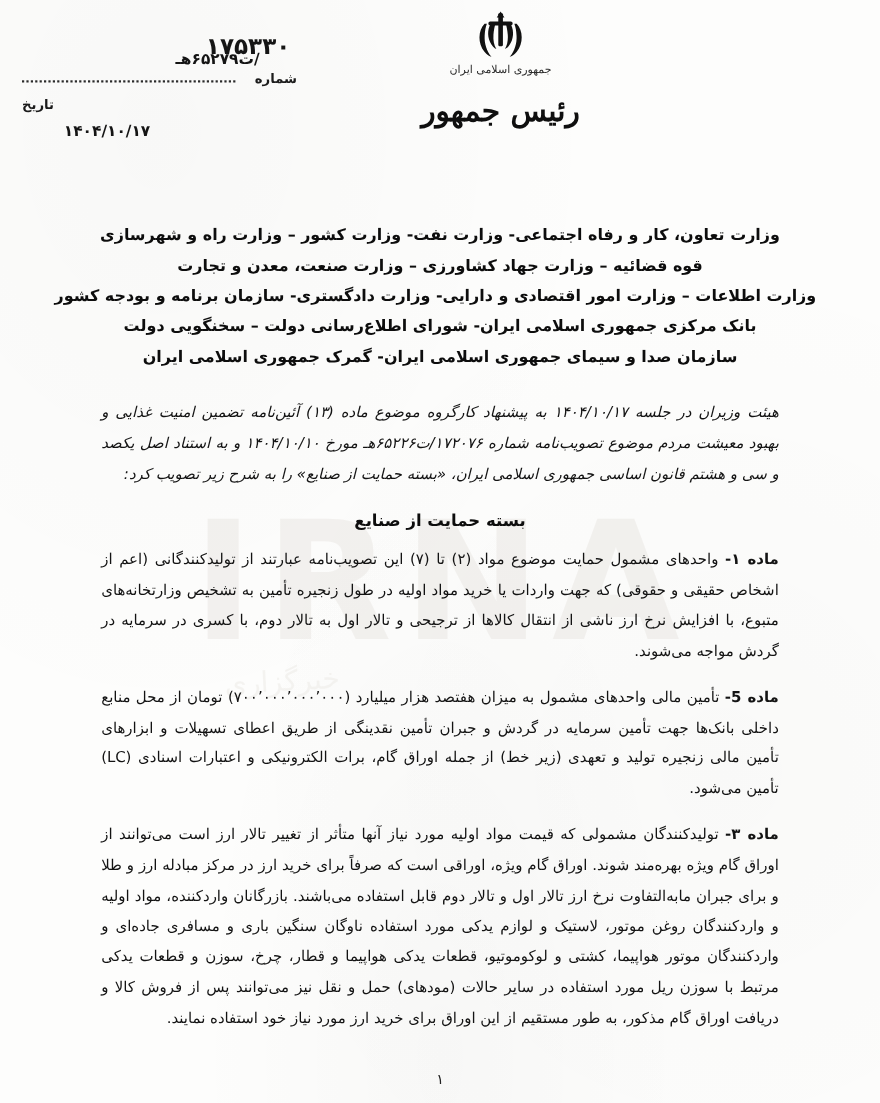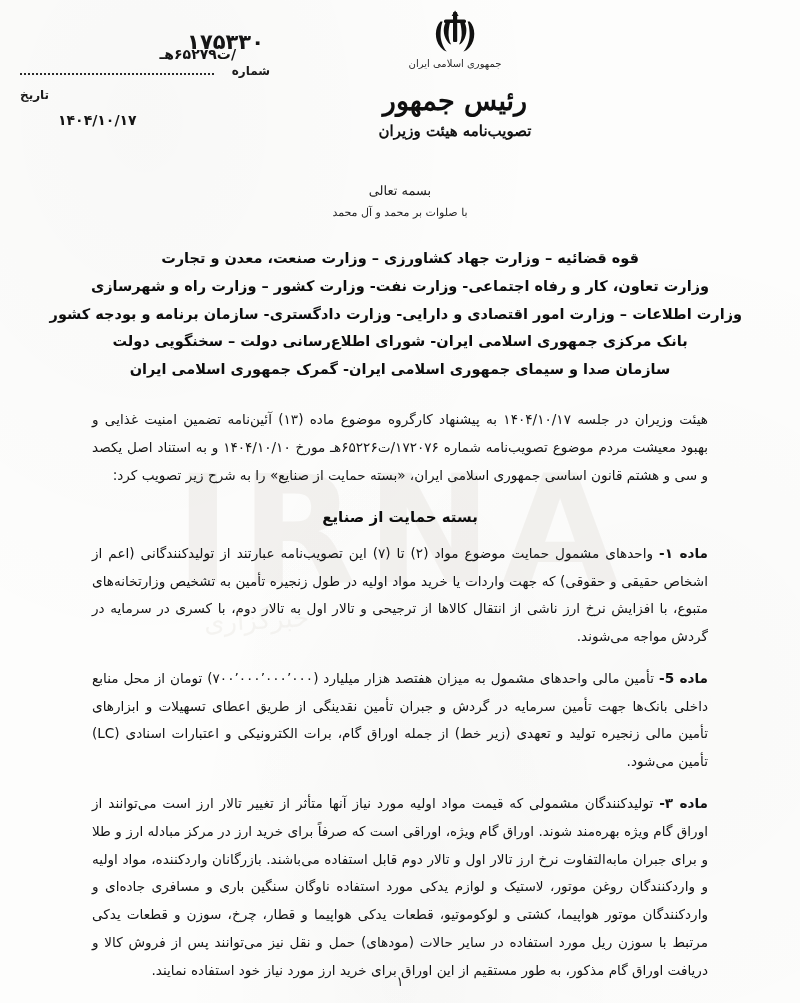--- a/index.html
+++ b/index.html
@@ -200,20 +200,21 @@
   .preamble {
     position: relative;
     z-index: 2;
     margin: 22px 92px 0 92px;
     font-size: 13.6px;
     line-height: 2.05;
     text-align: justify;
     text-align-last: right;
     color: #131313;
     letter-spacing: -0.1px;
+    font-style: italic;
   }
 
   
   .doc-title {
     position: relative;
     z-index: 2;
     text-align: center;
     font-size: 15px;
     font-weight: 700;
     color: #0d0d0d;
@@ -298,32 +299,27 @@
 
           <path d="M9.5 11.5 C3.6 17.5 3.2 29.5 9.4 37 C11.6 39.7 14 41.2 15.8 41.6
                    C11.4 36.5 9.2 29.2 9.6 22.4 C9.8 18.4 10.4 14.6 11.6 11.5 Z"></path>
 
           <path d="M38.7 11.5 C44.6 17.5 45 29.5 38.8 37 C36.6 39.7 34.2 41.2 32.4 41.6
                    C36.8 36.5 39 29.2 38.6 22.4 C38.4 18.4 37.8 14.6 36.6 11.5 Z"></path>
         </g>
       </svg>
       <div class="emblem-caption">جمهوری اسلامی ایران</div>
       <div class="title-main">رئیس جمهور</div>
-      <div class="title-sub">تصویب‌نامه هیئت وزیران</div>
     </div>
   </div>
 
-  <div class="invocation">
-    <div class="line1">بسمه تعالی</div>
-    <div class="line2">با صلوات بر محمد و آل محمد</div>
-  </div>
 
   <div class="recipients">
+    <div class="recipient-line">وزارت تعاون، کار و رفاه اجتماعی- وزارت نفت- وزارت کشور – وزارت راه و شهرسازی</div>
     <div class="recipient-line">قوه قضائیه – وزارت جهاد کشاورزی – وزارت صنعت، معدن و تجارت</div>
-    <div class="recipient-line">وزارت تعاون، کار و رفاه اجتماعی- وزارت نفت- وزارت کشور – وزارت راه و شهرسازی</div>
     <div class="recipient-line">وزارت اطلاعات – وزارت امور اقتصادی و دارایی- وزارت دادگستری- سازمان برنامه و بودجه کشور</div>
     <div class="recipient-line">بانک مرکزی جمهوری اسلامی ایران- شورای اطلاع‌رسانی دولت – سخنگویی دولت</div>
     <div class="recipient-line">سازمان صدا و سیمای جمهوری اسلامی ایران- گمرک جمهوری اسلامی ایران</div>
   </div>
 
   <div class="preamble">هیئت وزیران در جلسه ۱۴۰۴/۱۰/۱۷ به پیشنهاد کارگروه موضوع ماده (۱۳) آئین‌نامه تضمین امنیت غذایی و بهبود معیشت مردم موضوع تصویب‌نامه شماره ۱۷۲۰۷۶/ت۶۵۲۲۶هـ مورخ ۱۴۰۴/۱۰/۱۰ و به استناد اصل یکصد و سی و هشتم قانون اساسی جمهوری اسلامی ایران، «بسته حمایت از صنایع» را به شرح زیر تصویب کرد:</div>
 
   <div class="doc-title">بسته حمایت از صنایع</div>
 
   <div class="articles">

